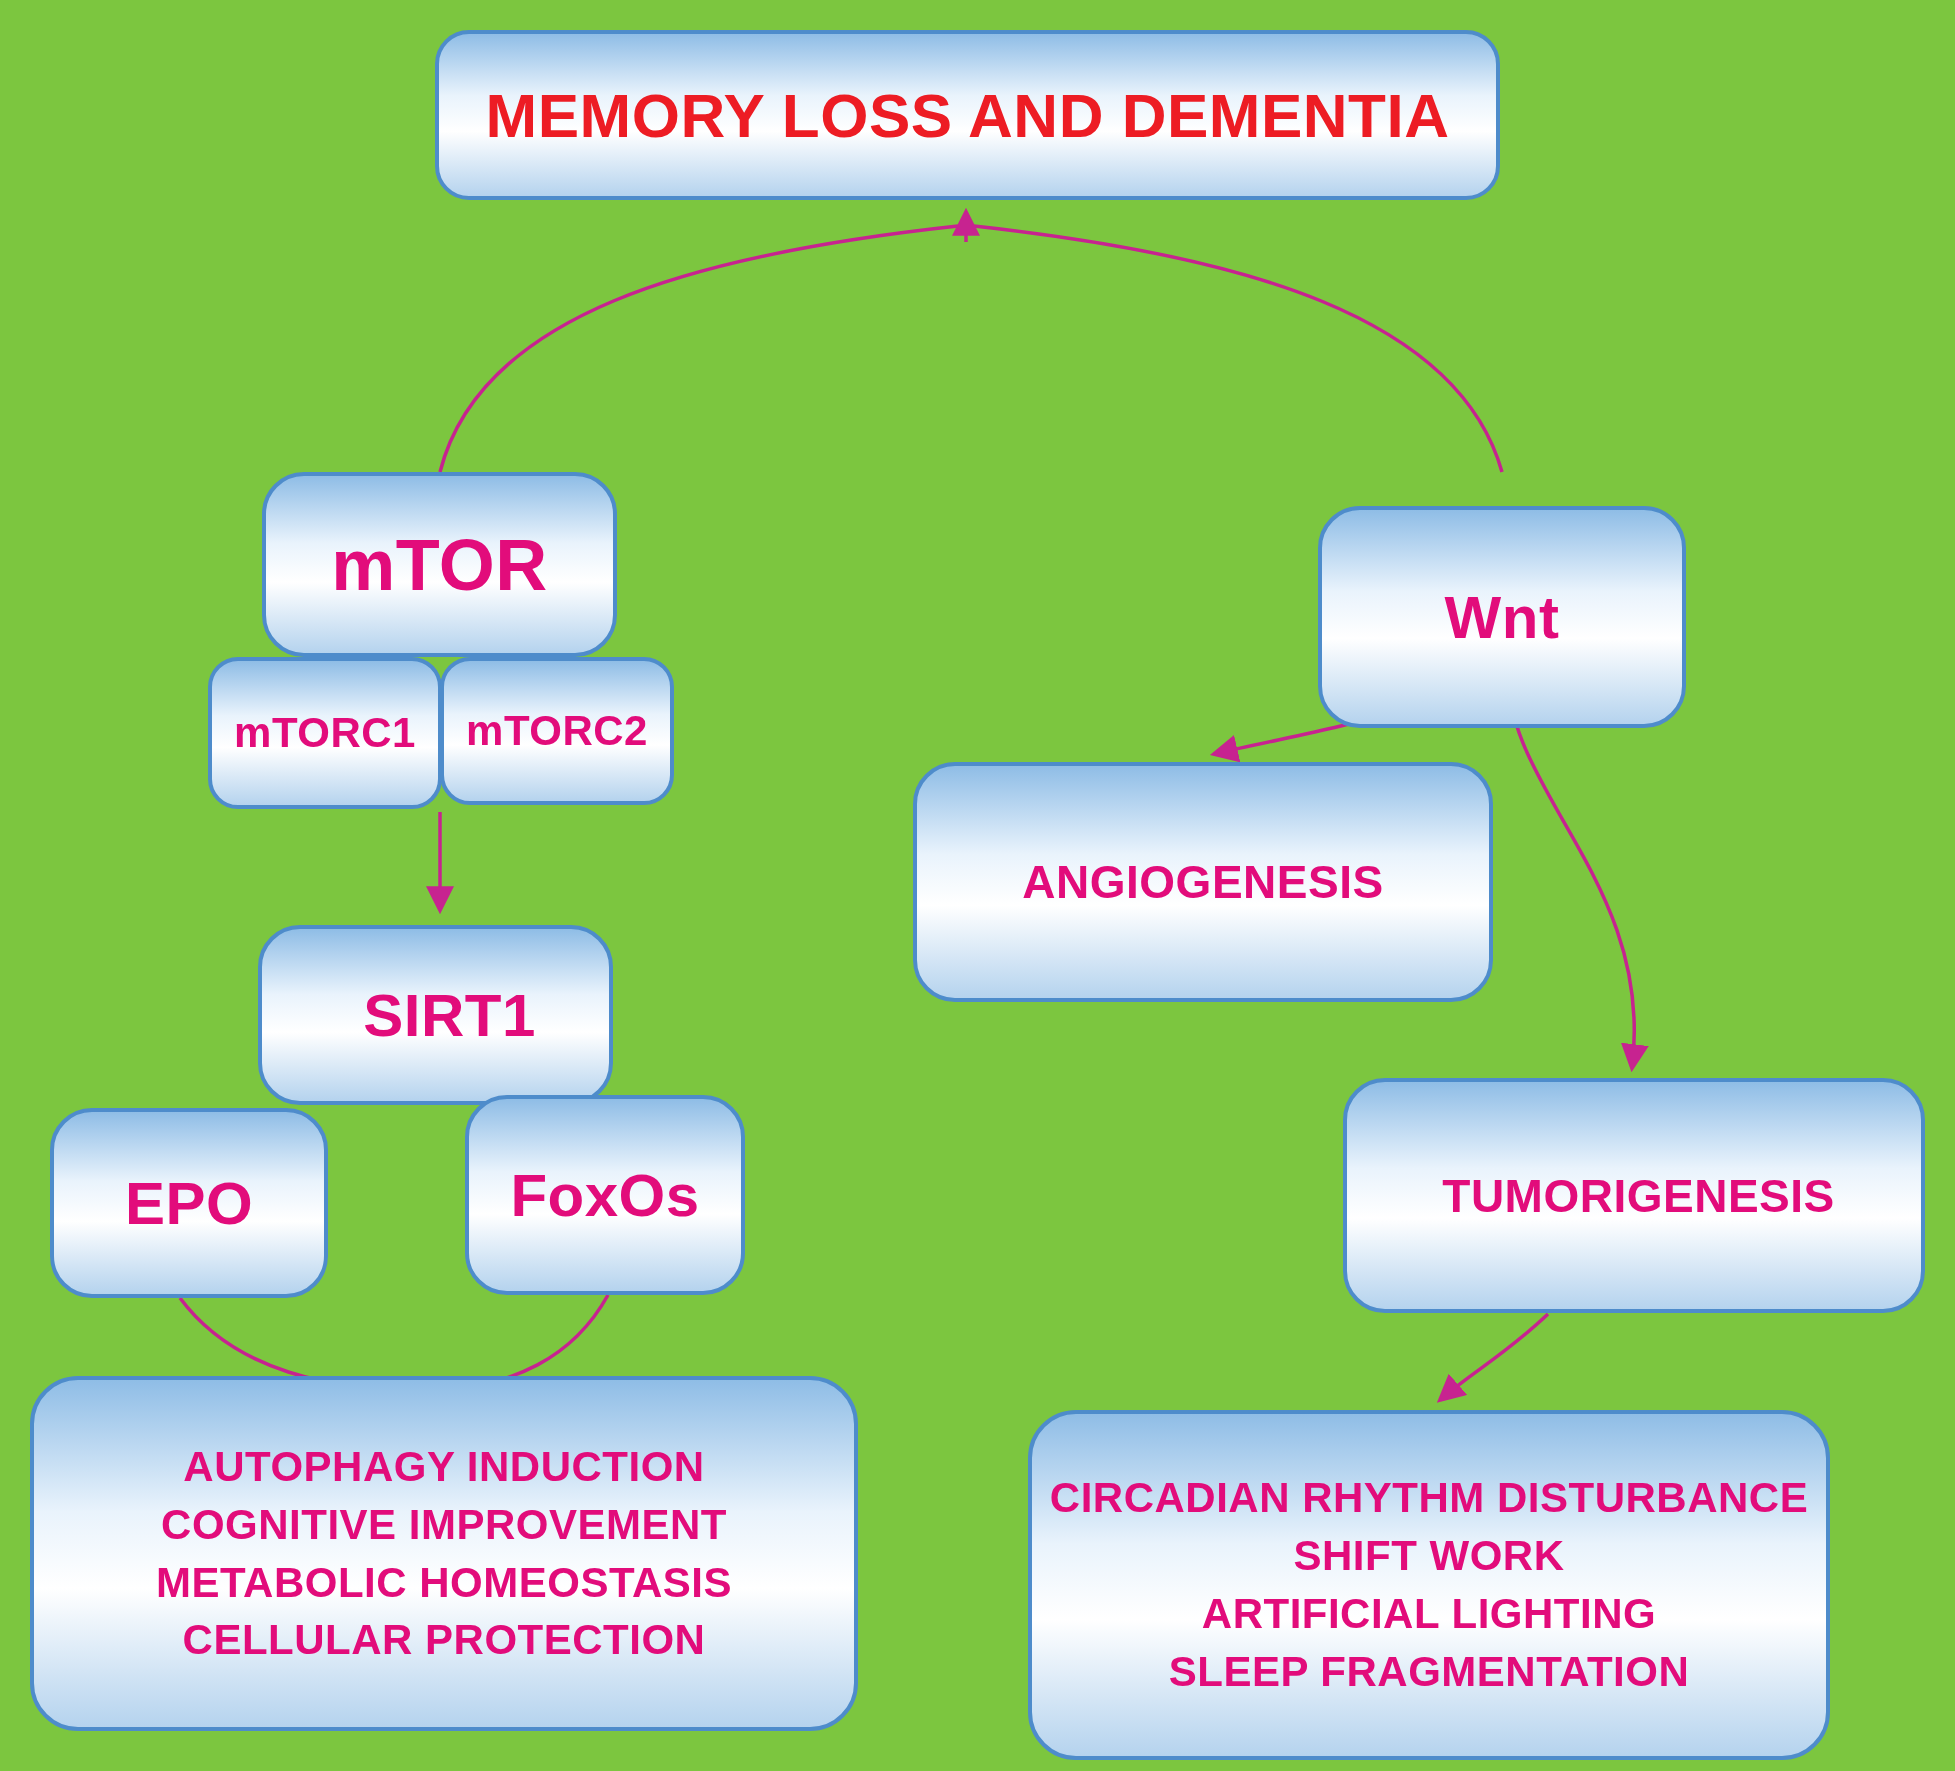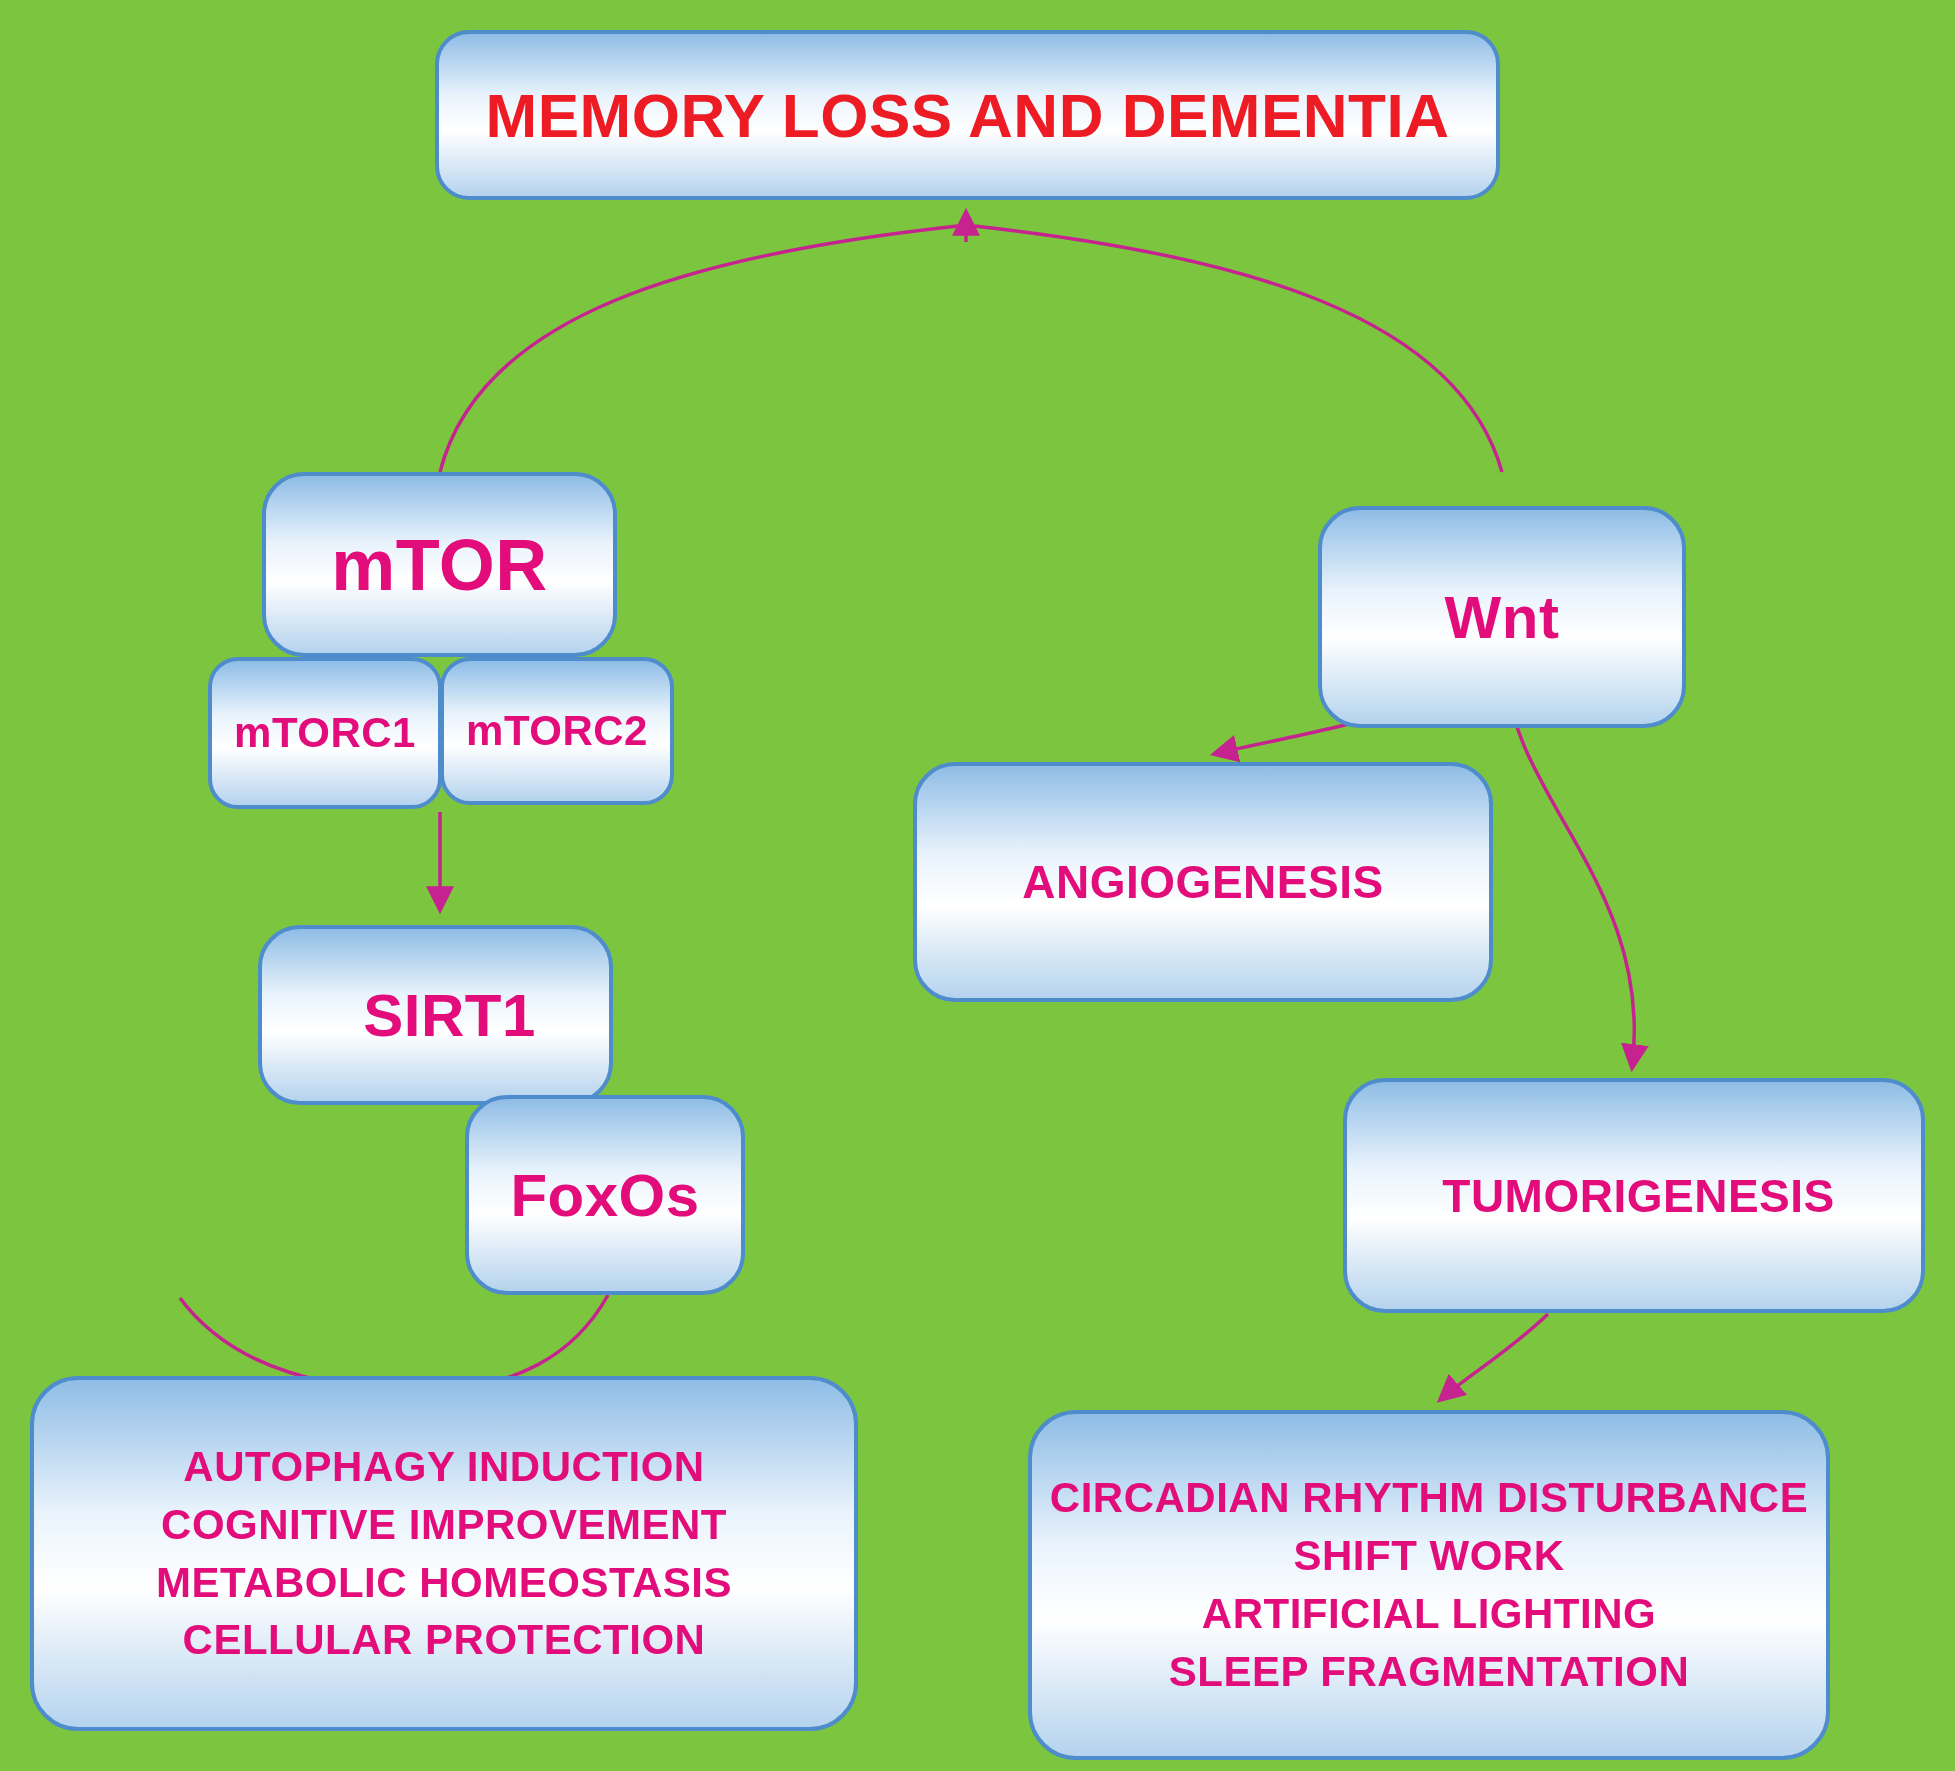--- a/index.html
+++ b/index.html
@@ -82,20 +82,23 @@
   </div>
 
   <div class="node n-mtorc2">
     <span>mTORC2</span>
   </div>
 
   <div class="node n-sirt1">
     <span>SIRT1</span>
   </div>
 
+  <div class="node n-epo">
+    <span>EPO</span>
+  </div>
 
   <div class="node n-foxos">
     <span>FoxOs</span>
   </div>
 
   <div class="node n-autophagy">
     <div>AUTOPHAGY INDUCTION</div>
     <div>COGNITIVE IMPROVEMENT</div>
     <div>METABOLIC HOMEOSTASIS</div>
     <div>CELLULAR PROTECTION</div>

